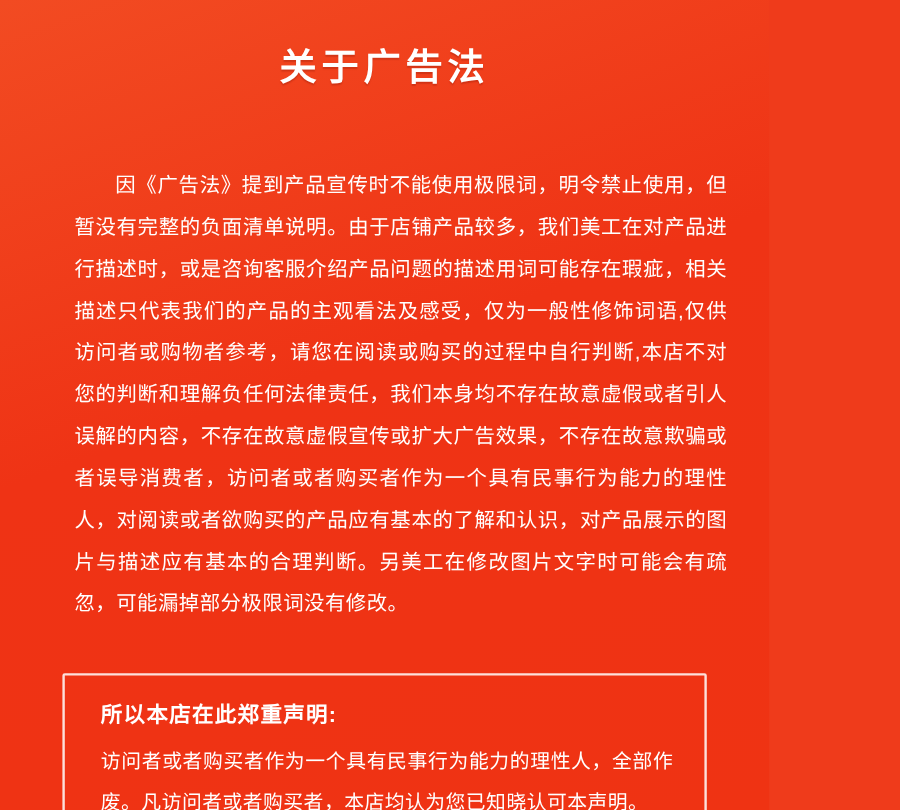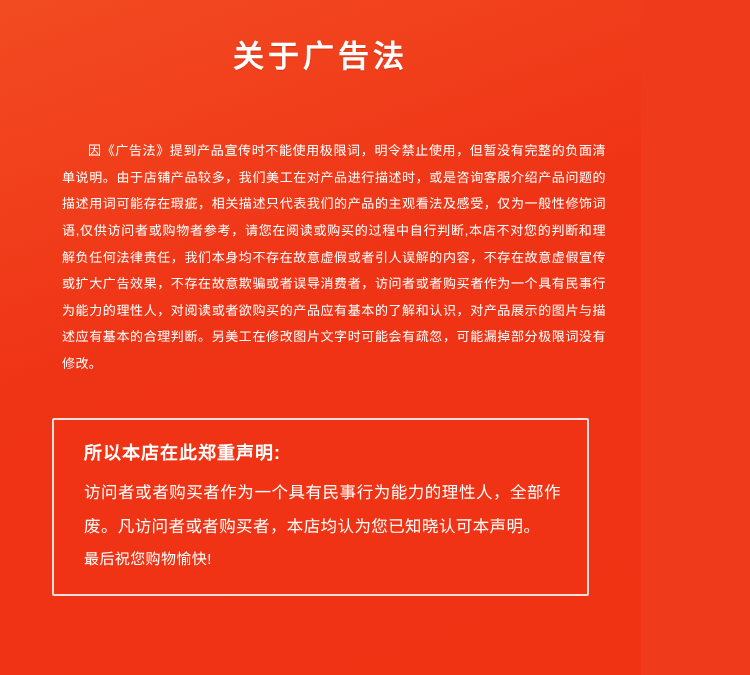--- a/index.html
+++ b/index.html
@@ -28,21 +28,21 @@
     font-weight: bold;
     letter-spacing: 4px;
     padding-top: 31px;
     padding-bottom: 0;
     margin: 0;
     text-shadow: 0 1px 1px rgba(120, 15, 0, 0.25);
   }
   .body-block {
     margin: 62px 35px 0 62px;
     color: #ffffff;
-    font-size: 13px;
+    font-size: 17px;
     line-height: 2.05;
     text-align: justify;
     letter-spacing: 0.4px;
   }
   .body-block p {
     margin: 0;
     text-indent: 2em;
   }
   .statement {
     margin: 40px 52px 0 52px;

